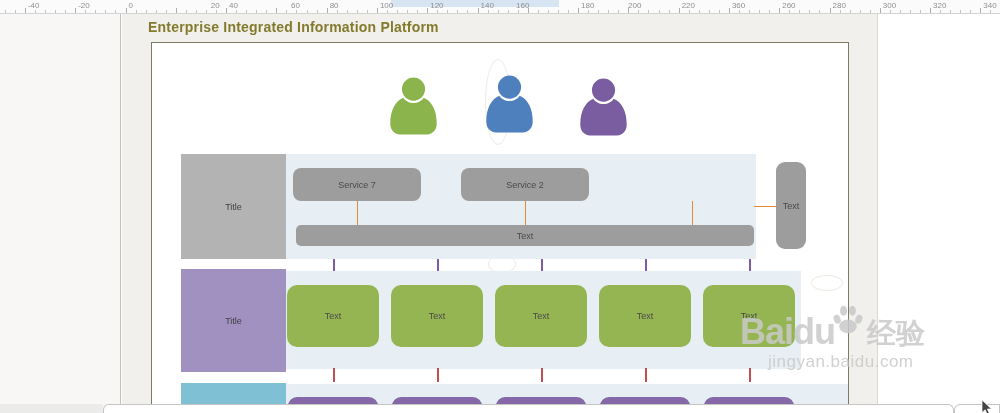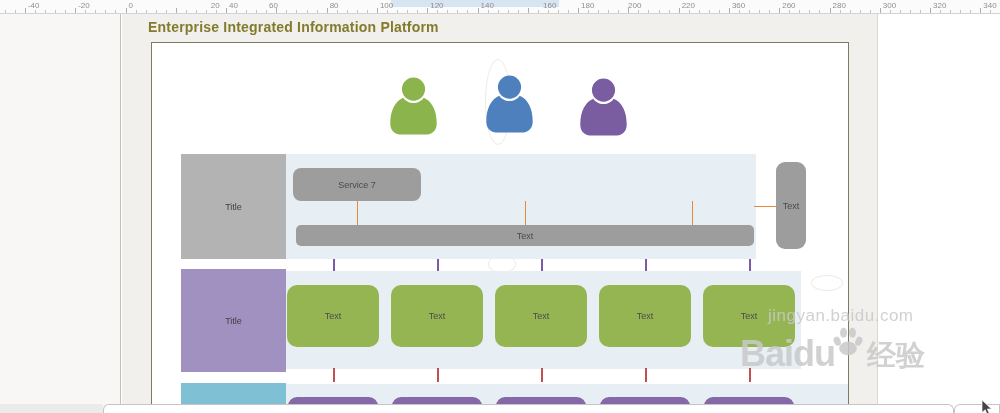--- a/index.html
+++ b/index.html
@@ -73,31 +73,31 @@
       <div class="rlabel" style="left: 27.928px;">-40</div>
       <div class="rtick major" style="left: 75.214px;"></div>
       <div class="rlabel" style="left: 78.214px;">-20</div>
       <div class="rtick major" style="left: 125.5px;"></div>
       <div class="rlabel" style="left: 128.5px;">0</div>
       <div class="rtick major" style="left: 175.786px;"></div>
       <div class="rlabel" style="left: 178.786px; padding-left: 32px;">20</div>
       <div class="rtick major" style="left: 226.072px;"></div>
       <div class="rlabel" style="left: 229.072px;">40</div>
       <div class="rtick major" style="left: 276.358px;"></div>
-      <div class="rlabel" style="left: 269px;">60</div>
+      <div class="rlabel" style="left: 291px;">60</div>
       <div class="rtick major" style="left: 326.644px;"></div>
       <div class="rlabel" style="left: 329.644px;">80</div>
       <div class="rtick major" style="left: 376.93px;"></div>
       <div class="rlabel" style="left: 379.93px;">100</div>
       <div class="rtick major" style="left: 427.216px;"></div>
       <div class="rlabel" style="left: 430.216px;">120</div>
       <div class="rtick major" style="left: 477.502px;"></div>
       <div class="rlabel" style="left: 480.502px;">140</div>
       <div class="rtick major" style="left: 527.788px;"></div>
-      <div class="rlabel" style="left: 543px;">160</div>
+      <div class="rlabel" style="left: 516px;">160</div>
       <div class="rtick major" style="left: 578.074px;"></div>
       <div class="rlabel" style="left: 581.074px; text-align: center;">180</div>
       <div class="rtick major" style="left: 628.36px;"></div>
       <div class="rlabel" style="left: 628px;">200</div>
       <div class="rtick major" style="left: 678.646px;"></div>
       <div class="rlabel" style="left: 681.646px;">220</div>
       <div class="rtick major" style="left: 728.932px;"></div>
       <div class="rlabel" style="left: 731.932px;">360</div>
       <div class="rtick major" style="left: 779.218px;"></div>
       <div class="rlabel" style="left: 782.218px;">260</div>
@@ -245,20 +245,23 @@
       <path d="M25 27 c4.5 0 8.5 -2.2 10.5 -5.5 c8.5 3.5 13.5 13 13.5 26.5
                c0 7 -4 10.5 -10 11.5 l-28 0 c-6 -1 -10 -4.5 -10 -11.5
                c0 -13.5 5 -23 13.5 -26.5 c2 3.3 6 5.5 10.5 5.5 z" fill="#7a5ca1"></path>
     </svg>
   </div>
           <div class="conn" style="left: 204.5px; top: 158px; width: 1px; height: 24px; background: rgb(230, 137, 59);"></div>
           <div class="shape svc" style="left: 141px; top: 125px;">
             <span>Service 7</span>
           </div>
           <div class="conn" style="left: 372.5px; top: 158px; width: 1px; height: 24px; background: rgb(230, 137, 59);"></div>
+          <div class="shape svc" style="left: 309px; top: 125px;">
+            <span>Service 2</span>
+          </div>
           <div class="conn" style="left: 539.5px; top: 158px; width: 1px; height: 24px; background: rgb(230, 137, 59);"></div>
           <div class="conn" style="left: 181px; top: 216px; width: 1.5px; height: 12px; background: rgb(123, 92, 166);"></div>
           <div class="conn" style="left: 285px; top: 216px; width: 1.5px; height: 12px; background: rgb(123, 92, 166);"></div>
           <div class="conn" style="left: 389px; top: 216px; width: 1.5px; height: 12px; background: rgb(123, 92, 166);"></div>
           <div class="conn" style="left: 493px; top: 216px; width: 1.5px; height: 12px; background: rgb(123, 92, 166);"></div>
           <div class="conn" style="left: 597px; top: 216px; width: 1.5px; height: 12px; background: rgb(123, 92, 166);"></div>
           <div class="shape greenbox" style="left: 135px; top: 242px; background: rgb(149, 181, 83);">
             <span>Text</span>
           </div>
           <div class="shape greenbox" style="left: 239px; top: 242px; background: rgb(149, 181, 83);">
@@ -280,34 +283,34 @@
           <div class="conn" style="left: 597px; top: 325px; width: 1.5px; height: 14px; background: rgb(192, 80, 77);"></div>
           <div class="purpletop" style="position: absolute; left: 136px; top: 354px; background: rgb(133, 104, 168);"></div>
           <div class="purpletop" style="position: absolute; left: 240px; top: 354px; background: rgb(133, 104, 168);"></div>
           <div class="purpletop" style="position: absolute; left: 344px; top: 354px; background: rgb(133, 104, 168);"></div>
           <div class="purpletop" style="position: absolute; left: 448px; top: 354px; background: rgb(133, 104, 168);"></div>
           <div class="purpletop" style="position: absolute; left: 552px; top: 354px; background: rgb(133, 104, 168);"></div>
         </div>
     </div>
 
     <div id="watermark">
-      <div id="wm-url">jingyan.baidu.com</div>
       <div id="wm-line1">
         <span id="wm-brand">Baidu</span>
         <svg id="wm-paw" viewBox="0 0 40 40">
           <g fill="#c9c9c9">
             <ellipse cx="20" cy="28" rx="11" ry="8.5"></ellipse>
             <ellipse cx="6.5" cy="19" rx="4.2" ry="5.8" transform="rotate(-22 6.5 19)"></ellipse>
             <ellipse cx="14.5" cy="8.5" rx="4.4" ry="6.2"></ellipse>
             <ellipse cx="25.5" cy="8.5" rx="4.4" ry="6.2"></ellipse>
             <ellipse cx="33.5" cy="19" rx="4.2" ry="5.8" transform="rotate(22 33.5 19)"></ellipse>
           </g>
         </svg>
         <span id="wm-suffix">经验</span>
       </div>
+      <div id="wm-url">jingyan.baidu.com</div>
     </div>
   </div>
 
   <div class="bottom-strip"></div>
   <div class="bottom-bar" id="bottom-bar-main"></div>
   <div class="bottom-bar" id="bottom-bar-right"></div>
 
   <svg id="cursor" viewBox="0 0 12 16">
     <path d="M1 0 L1 12.5 L4.2 9.8 L6.4 15 L8.6 14 L6.4 9 L10.5 9 Z" fill="#444" stroke="#fff" stroke-width="0.7"></path>
   </svg>

